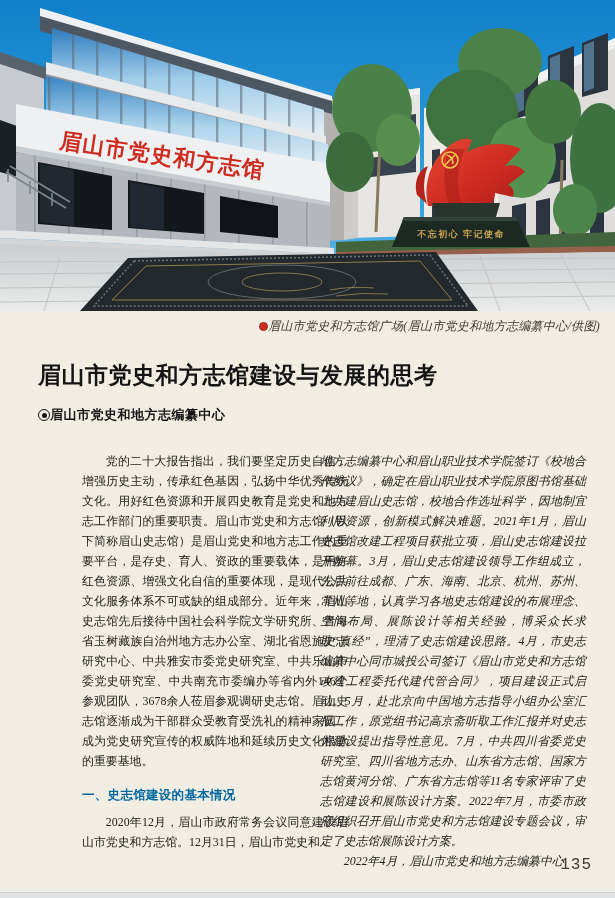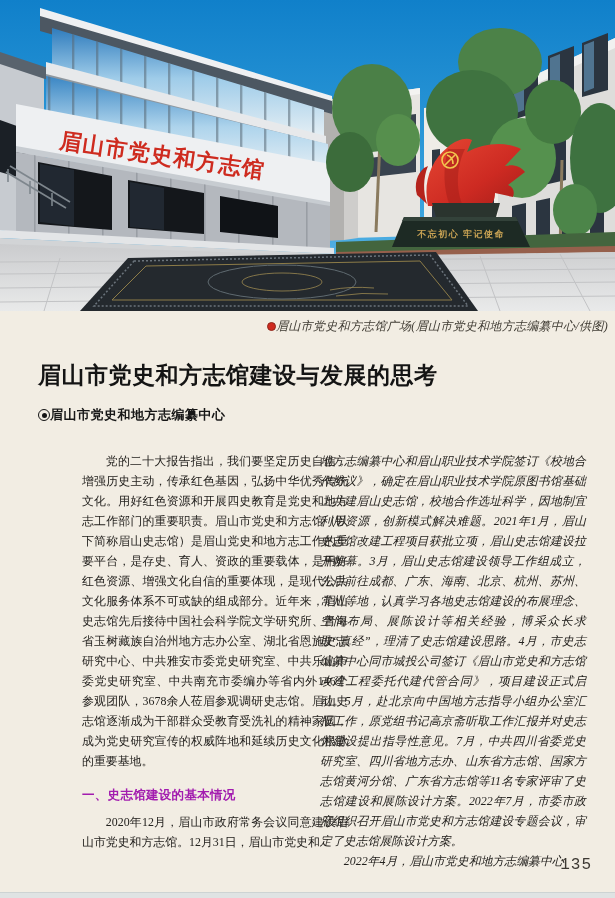--- a/index.html
+++ b/index.html
@@ -12,21 +12,21 @@
     position:relative;width:615px;height:898px;overflow:hidden;
     background:var(--paper,#f2ede3);
   }
   
   .photo{
     position:absolute;left:0;top:0;width:615px;height:311px;overflow:hidden;
   }
   .photo svg{display:block;}
   
   .caption-row{
-    position:absolute;left:16px;top:317px;width:592px;height:18px;
+    position:absolute;left:8px;top:317px;width:592px;height:18px;
     display:flex;justify-content:flex-end;align-items:center;
   }
   .caption-dot{
     width:9px;height:9px;border-radius:50%;
     background:var(--caption-red,#cf2a1f);
     border:1.5px solid #8f271c;box-sizing:border-box;flex:0 0 auto;
   }
   .caption-text{
     font-family:"Liberation Serif","DejaVu Serif",serif;
     font-style:italic;font-size:12px;color:#3f3b33;letter-spacing:.3px;
@@ -60,21 +60,21 @@
     position:absolute;top:451px;width:266px;
     font-size:11.9px;line-height:20px;color:#23211e;
     text-align:justify;text-justify:inter-character;
   }
   .column-left{left:38px;margin-left:44px;}
   .column-right{left:320px;font-style:italic;}
   .body-p{margin:0;}
   .body-p.indent{text-indent:2em;}
   .col-heading{
     font-family:"Liberation Sans","DejaVu Sans",sans-serif;
-    font-weight:700;font-size:12.5px;color:#a21caf;
+    font-weight:700;font-size:12.5px;color:#0369a1;
     margin:14px 0 7px 0;line-height:20px;letter-spacing:.3px;
   }
   
   .page-number{
     position:absolute;top:856px;right:23px;
     font-family:Liberation Mono, monospace;
     font-size:16px;color:#3d3933;letter-spacing:1px;
   }
   .page-bottom-edge{
     position:absolute;left:0;bottom:0;width:615px;height:5px;

